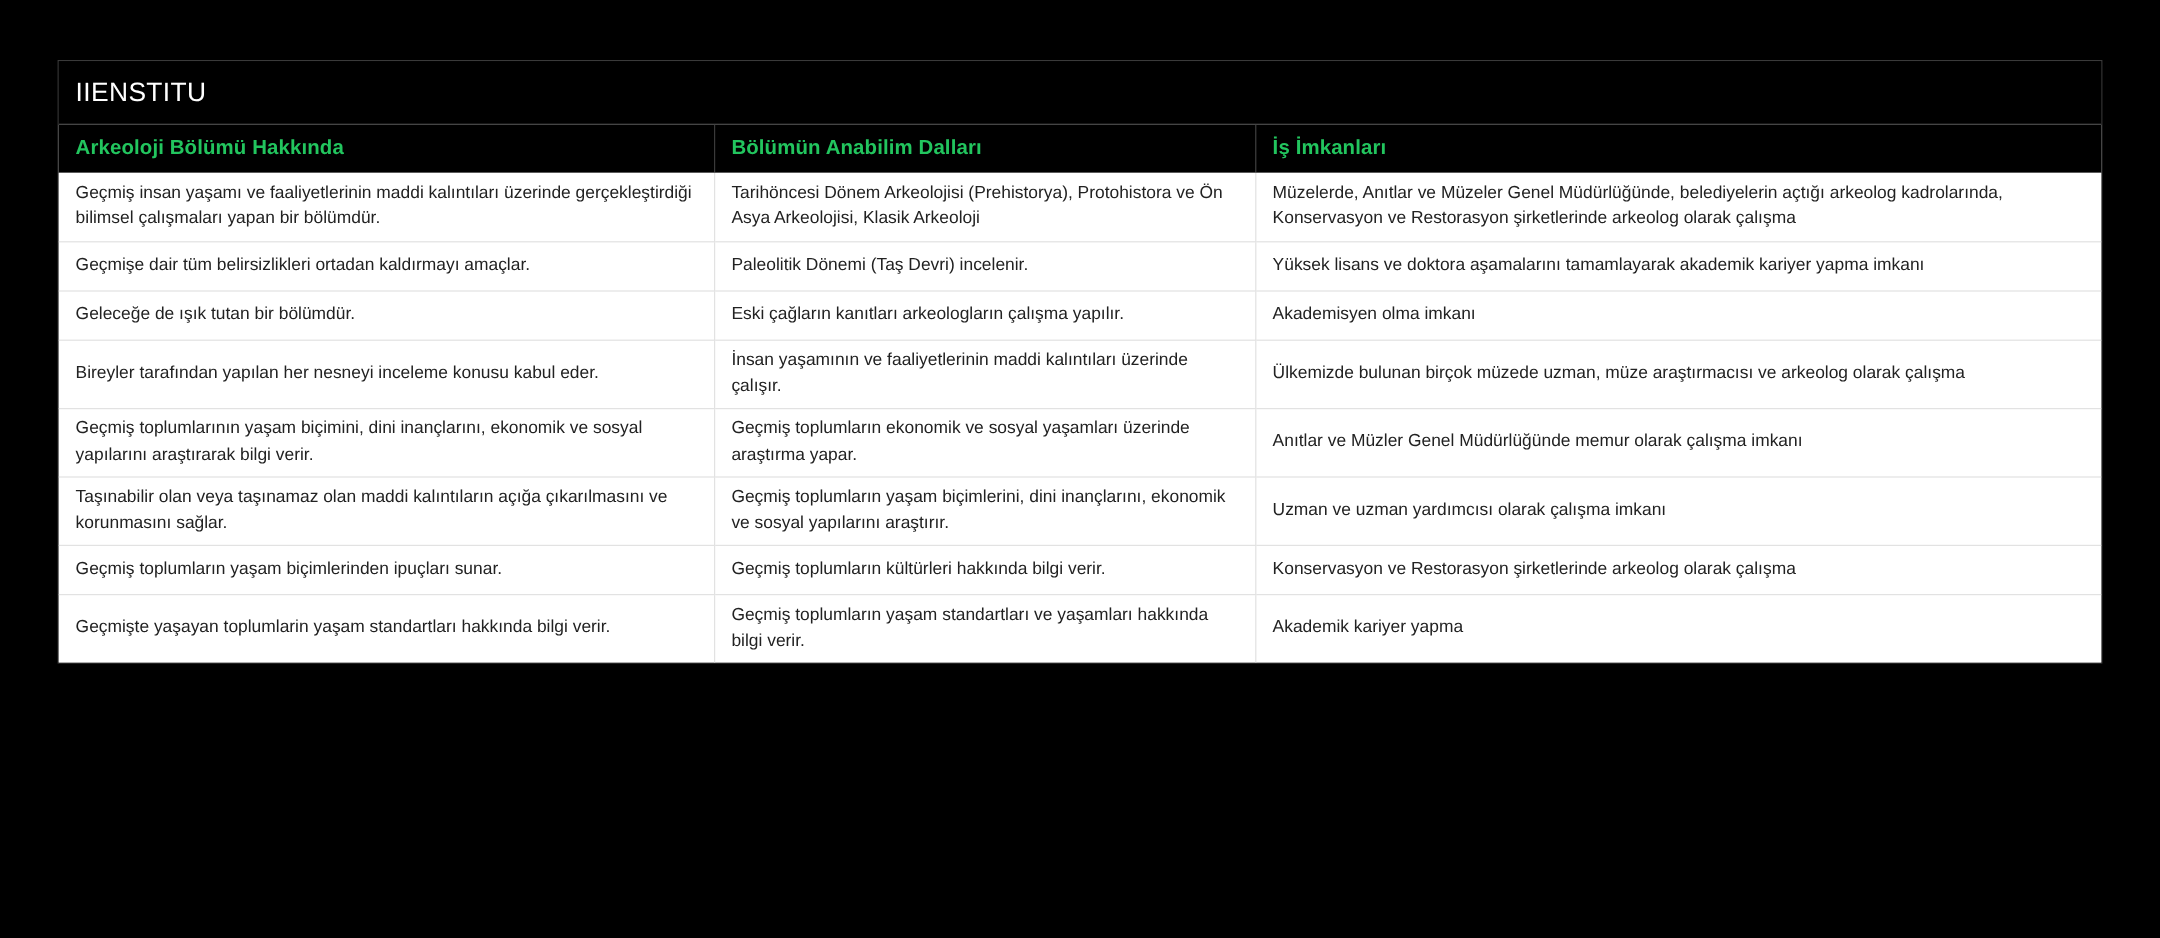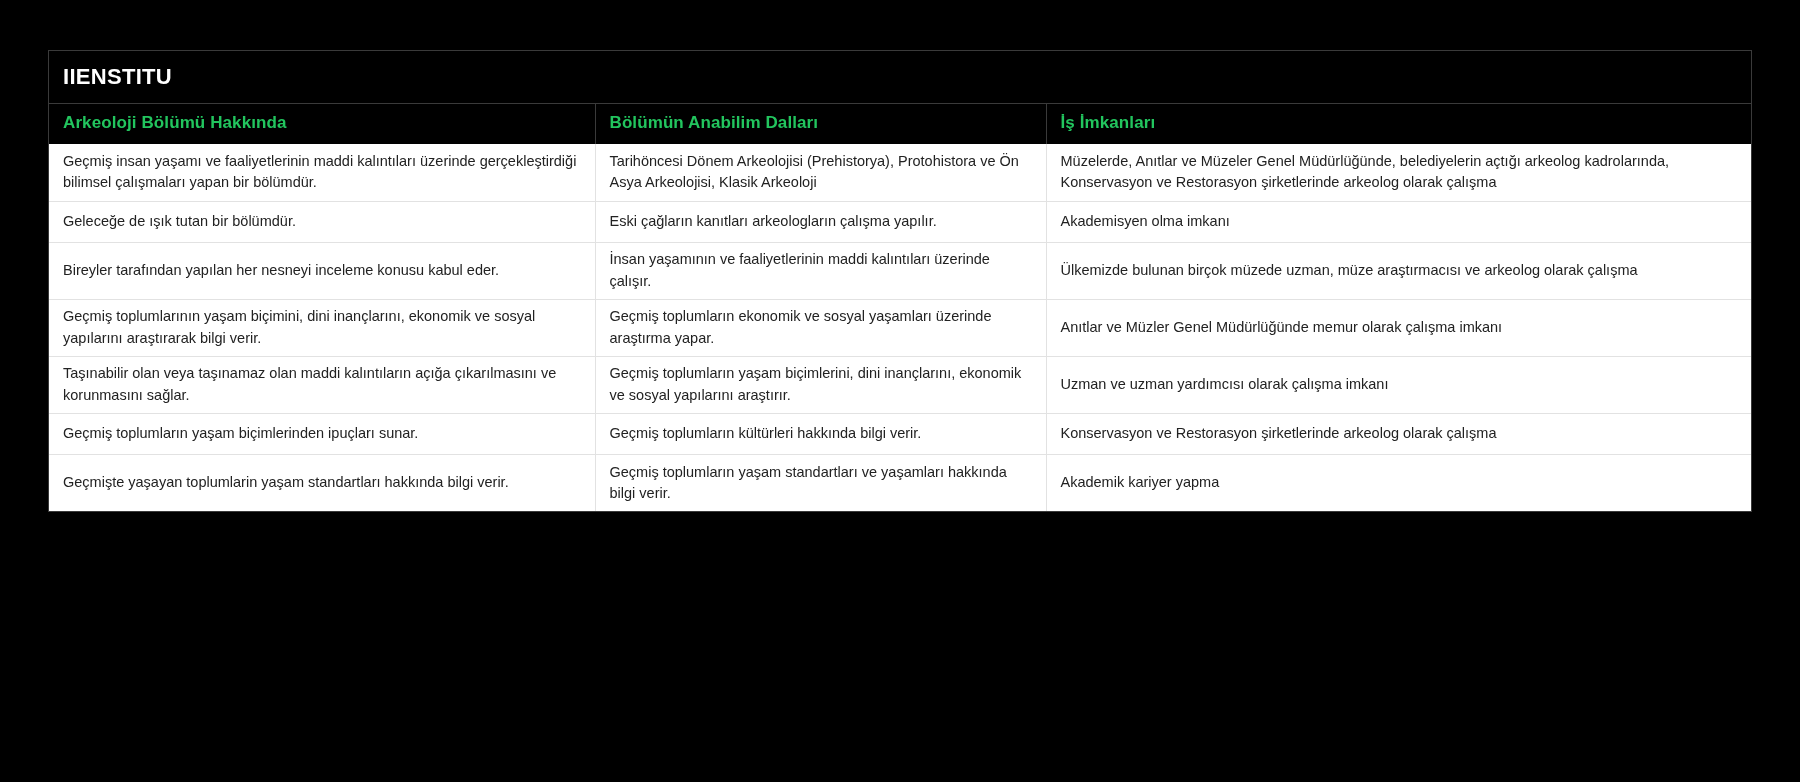--- a/index.html
+++ b/index.html
@@ -39,21 +39,21 @@
     background: #000000;
     border-bottom: 1px solid #3a3a3a;
     display: flex;
     align-items: center;
     padding: 0 0 0 14px;
     box-sizing: border-box;
   }
   .brand-title {
     color: #ffffff;
     font-size: 22px;
-    font-weight: 700;
+    font-weight: 400;
     letter-spacing: 0.3px;
     line-height: 1;
   }
 
   
   table.data-table {
     width: 100%;
     border-collapse: collapse;
     table-layout: fixed;
     background: #ffffff;
@@ -120,20 +120,25 @@
         </tr>
       </thead>
       <tbody>
 
         <tr class="r-tall">
           <td>Geçmiş insan yaşamı ve faaliyetlerinin maddi kalıntıları üzerinde gerçekleştirdiği bilimsel çalışmaları yapan bir bölümdür.</td>
           <td>Tarihöncesi Dönem Arkeolojisi (Prehistorya), Protohistora ve Ön Asya Arkeolojisi, Klasik Arkeoloji</td>
           <td>Müzelerde, Anıtlar ve Müzeler Genel Müdürlüğünde, belediyelerin açtığı arkeolog kadrolarında, Konservasyon ve Restorasyon şirketlerinde arkeolog olarak çalışma</td>
         </tr>
 
+        <tr class="r-short">
+          <td>Geçmişe dair tüm belirsizlikleri ortadan kaldırmayı amaçlar.</td>
+          <td>Paleolitik Dönemi (Taş Devri) incelenir.</td>
+          <td>Yüksek lisans ve doktora aşamalarını tamamlayarak akademik kariyer yapma imkanı</td>
+        </tr>
 
 
 
         <tr class="r-short">
           <td>Geleceğe de ışık tutan bir bölümdür.</td>
           <td>Eski çağların kanıtları arkeologların çalışma yapılır.</td>
           <td>Akademisyen olma imkanı</td>
         </tr>
 
         <tr class="r-tall">

